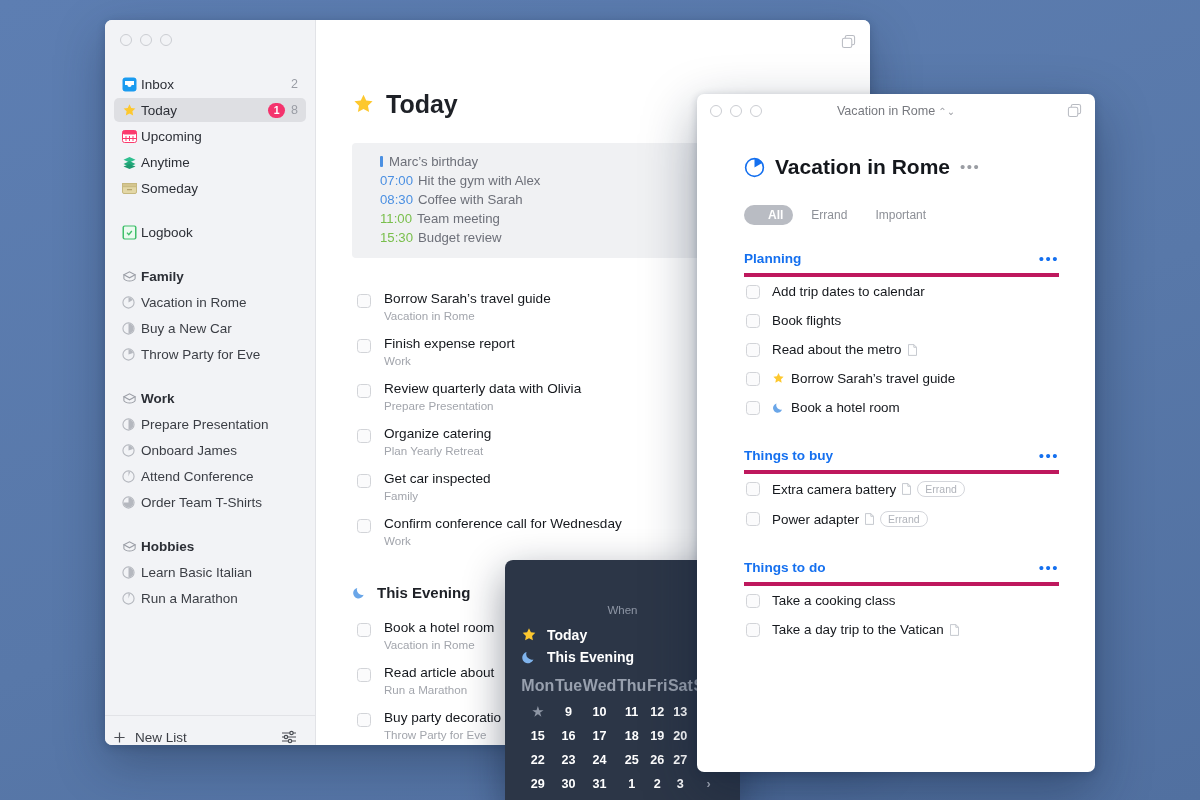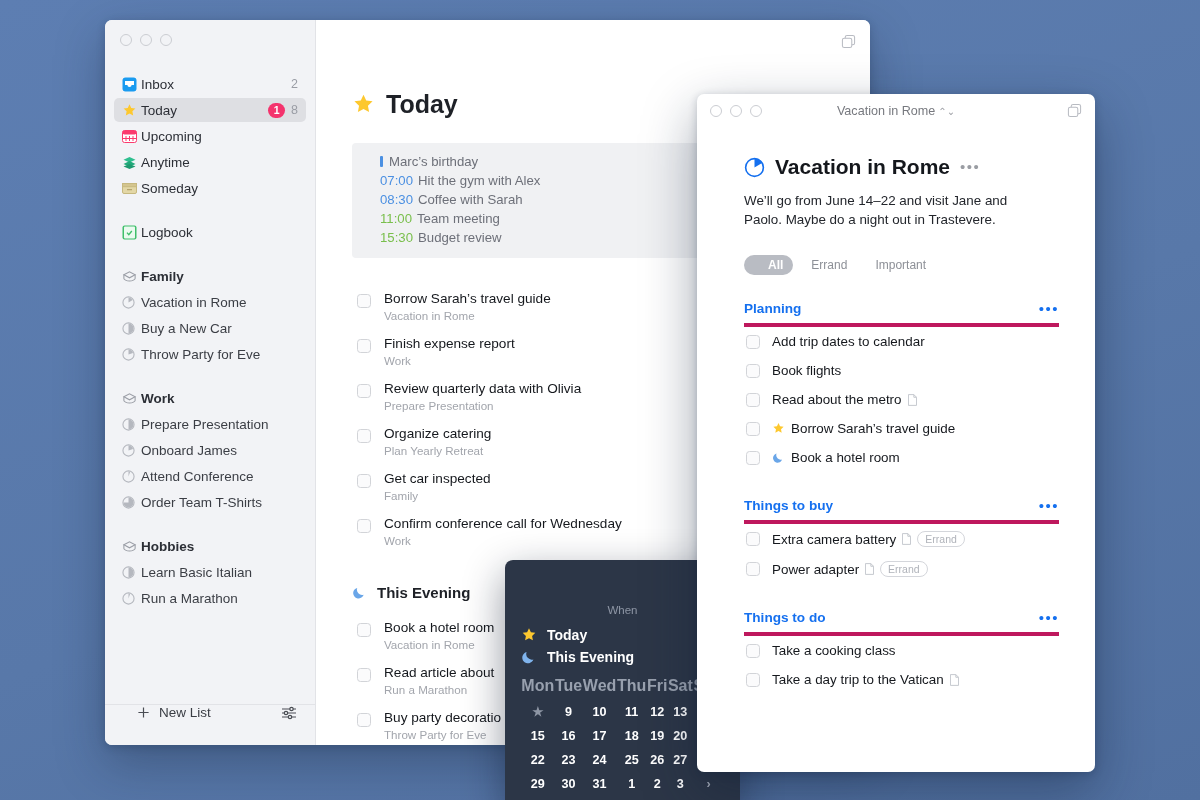--- a/index.html
+++ b/index.html
@@ -40,23 +40,23 @@
   .badge {
     background: #f4336d; color: #fff; font-size: 10.5px; font-weight: bold;
     border-radius: 9px; min-width: 17px; height: 15px; line-height: 15px;
     text-align: center; padding: 0 4px; margin-right: 6px;
   }
   .gap { height: 18px; }
   .srow.area { font-weight: bold; }
   .srow.proj { color: #3b3e45; }
 
   .side-footer {
-    height: 41px; border-top: 1px solid #e2e3e7;
-    display: flex; align-items: flex-start; justify-content: space-between;
-    padding: 0 18px 0 32px; font-size: 13.5px; color: #3a3d44;
+    height: 30px; border-top: 1px solid #e2e3e7;
+    display: flex; align-items: flex-end; justify-content: space-between;
+    padding: 0 18px 0 8px; font-size: 13.5px; color: #3a3d44;
   }
   .newlist { display: flex; align-items: center; gap: 9px; }
 
   
   .content { flex: 1; background: #fff; position: relative; padding: 0 36px;
              overflow: hidden; }
   .dupicon { position: absolute; right: 14px; top: 14px; }
   .page-title { display: flex; align-items: center; gap: 11px;
                 margin-top: 70px; font-size: 25px; font-weight: bold; color: #1e2127; }
   .events {
@@ -594,21 +594,20 @@
         <span>
           <svg width="21" height="21" viewBox="0 0 22 22">
               <circle cx="11" cy="11" r="9.3" fill="none" stroke="#1570ef" stroke-width="1.7"></circle>
               <path d="M11 11 L11 1.7 A9.3 9.3 0 0 1 18.9 6.2 Z" fill="#1570ef"></path>
             </svg>
         </span>
         <span class="nm">Vacation in Rome</span>
         <span class="dots" style="color:#9a9da3">•••</span>
       </div>
 
-      <div class="pw-note">We’ll go from June 14–22 and visit Jane and Paolo. Maybe do a night out in Trastevere.</div>
 
       <div class="chips">
         <span class="chip on">All</span>
         <span class="chip">Errand</span>
         <span class="chip">Important</span>
       </div>
 
       <div class="grp">
         <span class="gt">Planning</span>
         <span class="gd dots">•••</span>

